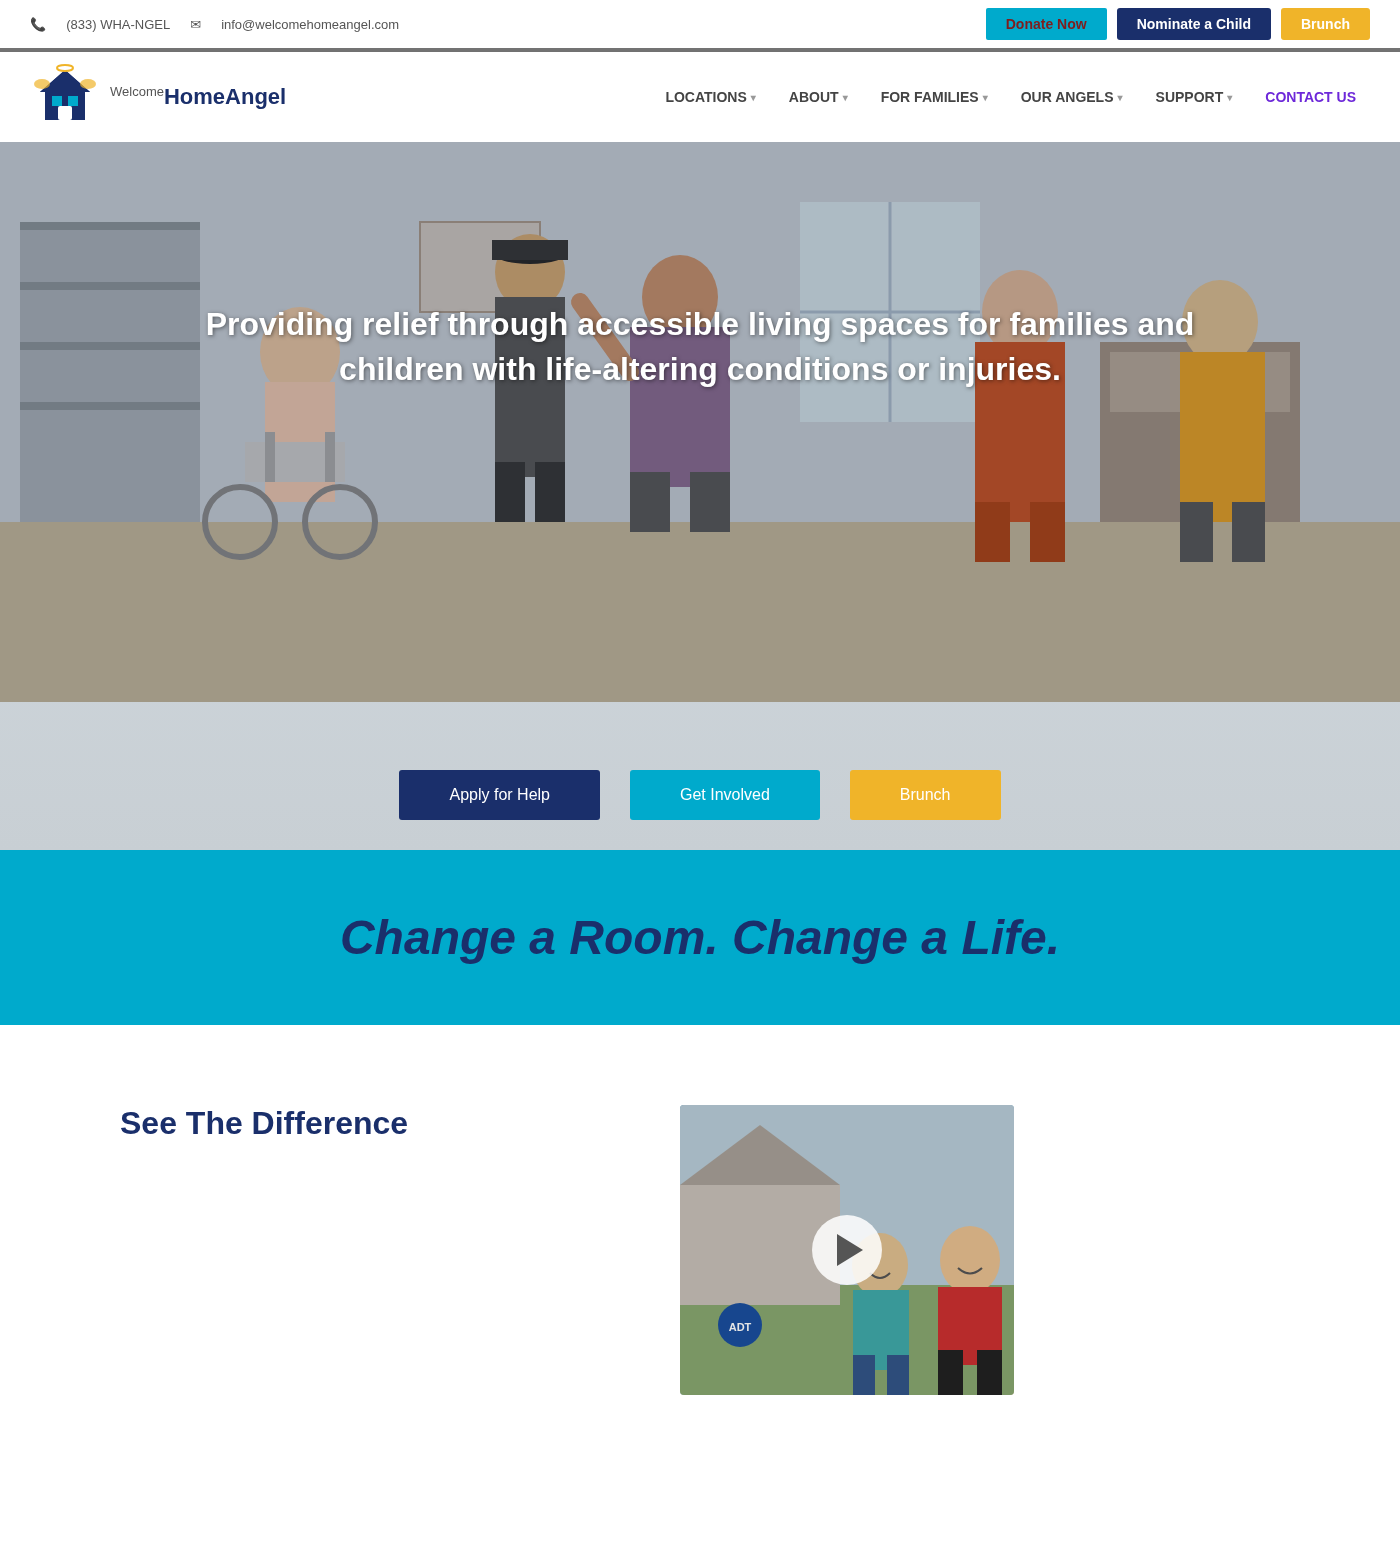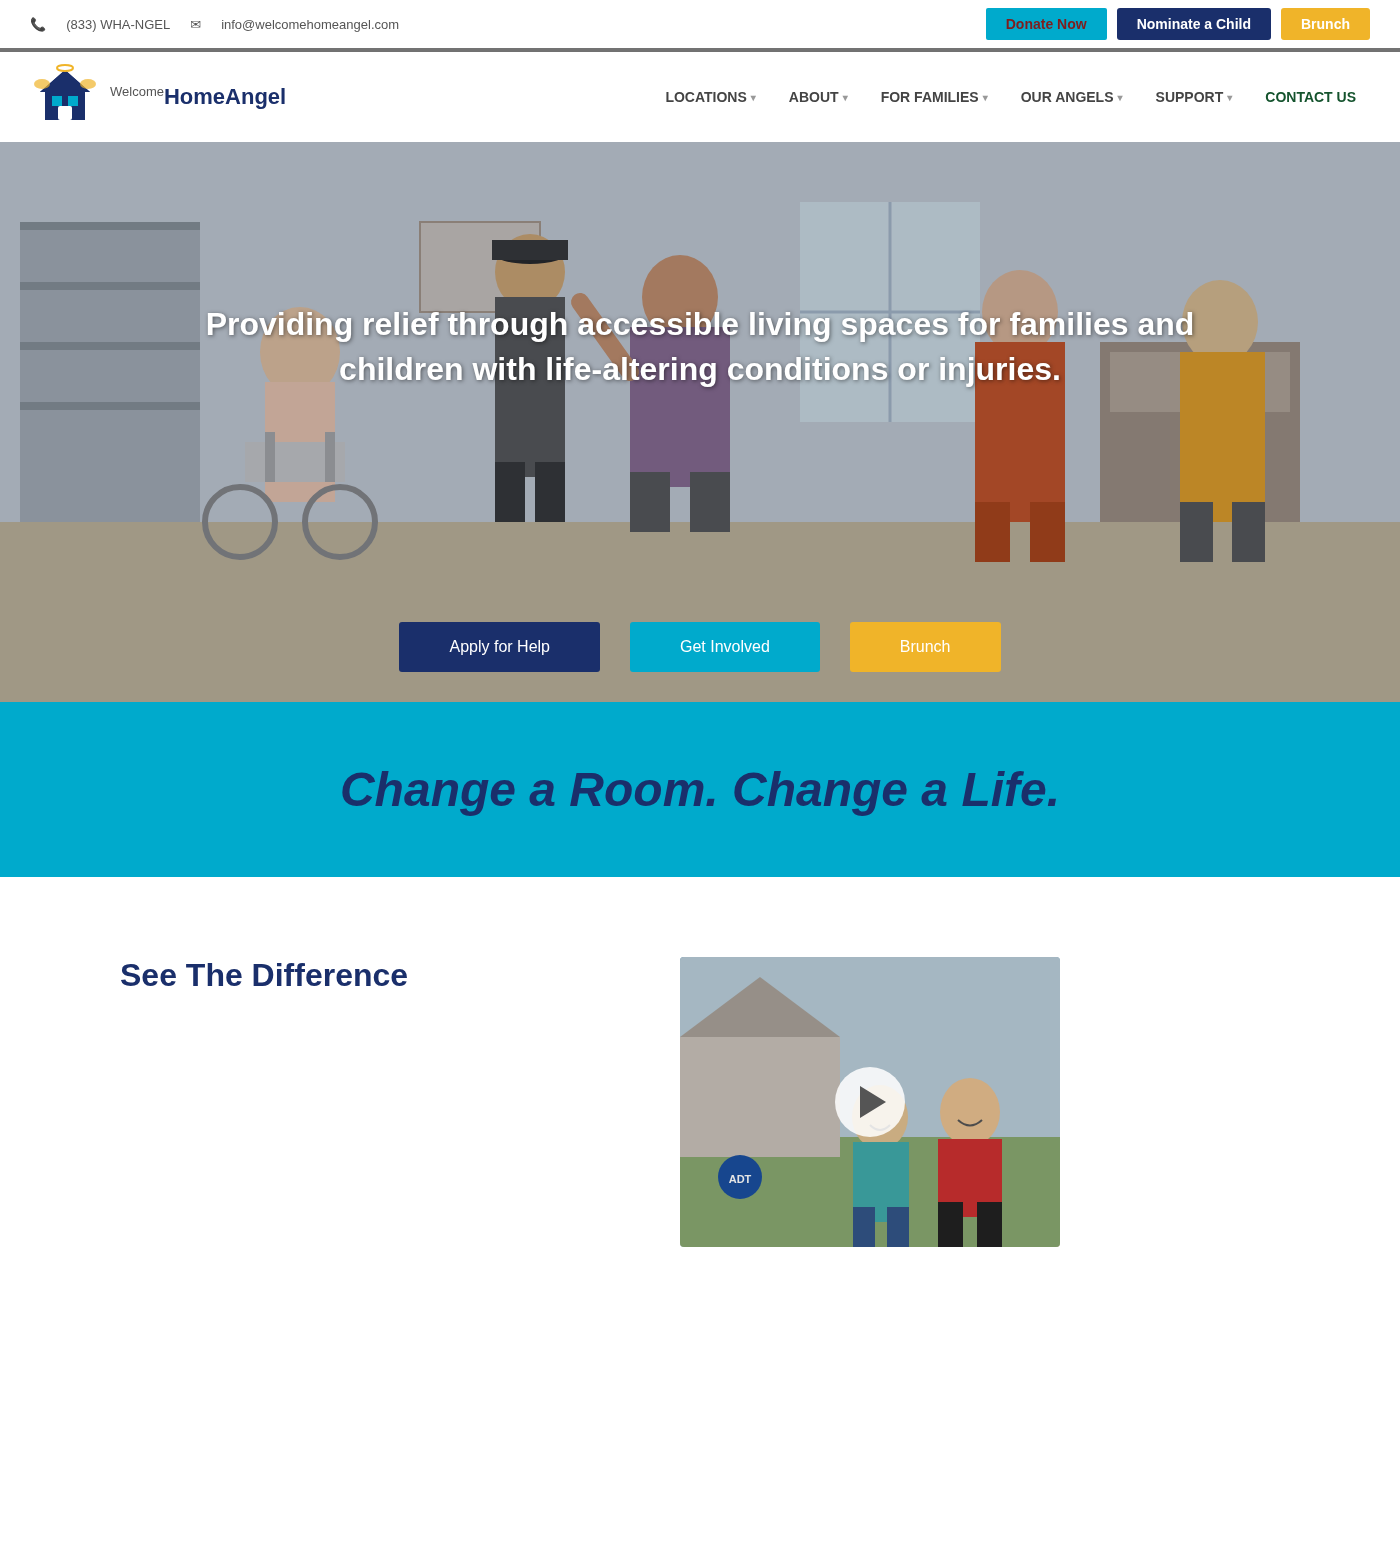--- a/index.html
+++ b/index.html
@@ -115,29 +115,29 @@
       gap: 4px;
     }
     .nav-item .chevron {
       font-size: 10px;
       color: #999;
     }
     .nav-contact {
       padding: 8px 14px;
       font-size: 14px;
       font-weight: bold;
-      color: #14532d;
+      color: #6d28d9;
       cursor: pointer;
     }
 
     
     .hero {
       position: relative;
       width: 100%;
-      height: 560px;
+      height: 708px;
       overflow: hidden;
       background: #888;
     }
     
     .hero-room {
       position: absolute;
       top: 0; left: 0; right: 0; bottom: 0;
       background: linear-gradient(to bottom, #b8c4cc 0%, #d0d8de 40%, #c8cfd4 100%);
     }
     .hero-content {
@@ -231,21 +231,21 @@
       color: #555;
       line-height: 1.6;
       margin-bottom: 18px;
     }
     .see-diff-video {
       flex: 1;
       max-width: 380px;
       position: relative;
     }
     .video-thumb {
-      width: 380px;
+      width: 334px;
       height: 290px;
       background: linear-gradient(135deg, #8ab0c0 0%, #a0c0d0 30%, #c8d8e0 60%, #d0c0b0 100%);
       border-radius: 4px;
       display: flex;
       align-items: center;
       justify-content: center;
       position: relative;
       overflow: hidden;
     }
     .video-thumb-bg {

